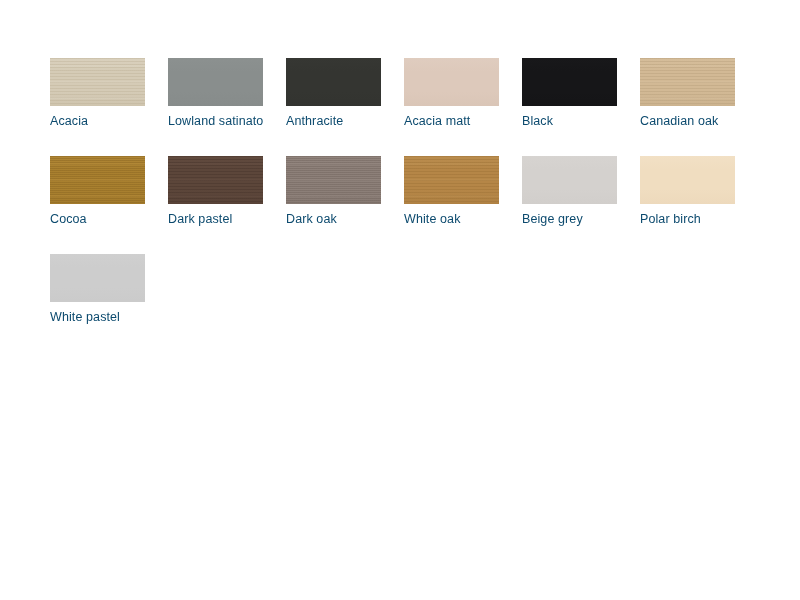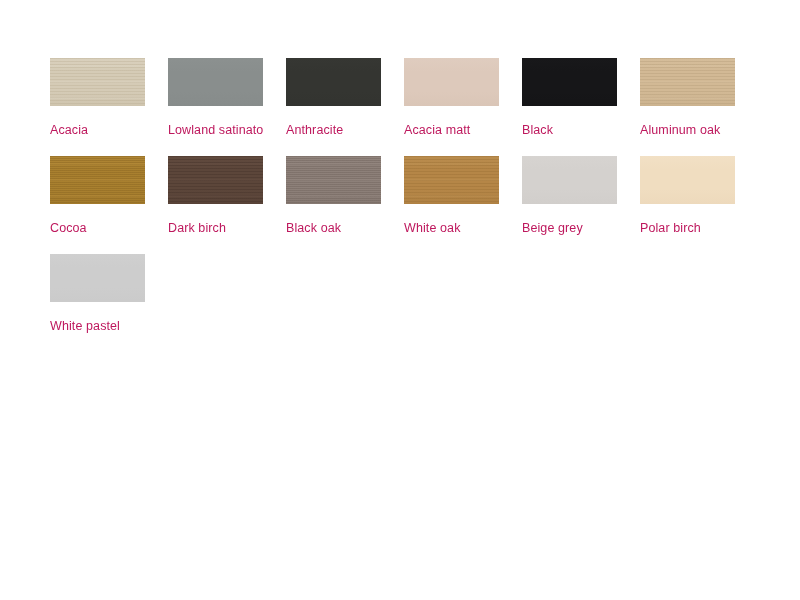--- a/index.html
+++ b/index.html
@@ -41,24 +41,24 @@
   }
 
   
   .swatch-chip .grain {
     position: absolute;
     inset: 0;
     pointer-events: none;
   }
 
   .swatch-label {
-    margin-top: 16px;
+    margin-top: 7px;
     font-size: 12.5px;
     line-height: 17px;
-    color: #be185d;
+    color: #0c4a6e;
     letter-spacing: 0.1px;
     width: 104px;
     word-break: normal;
   }
 </style>
 </head>
 <body style="background: rgb(255, 255, 255);">
 
 <div id="swatch-grid">
     <div class="swatch-cell">
@@ -92,45 +92,45 @@
         <div class="grain" style="background: linear-gradient(rgba(28, 28, 30, 0.333) 0%, transparent 28%, transparent 70%, rgba(14, 14, 16, 0.2) 100%);"></div>
       </div>
       <div class="swatch-label">Black</div>
     </div>
     <div class="swatch-cell">
       <div class="swatch-chip" style="background: rgb(210, 185, 149);">
         <div class="grain" style="background: linear-gradient(rgba(220, 198, 166, 0.333) 0%, transparent 28%, transparent 70%, rgba(180, 156, 120, 0.2) 100%);"></div>
         <div class="grain" style="opacity: 0.4; background: repeating-linear-gradient(rgb(180, 156, 120) 0px, rgb(180, 156, 120) 1px, transparent 1px, transparent 3px);"></div>
         <div class="grain" style="opacity: 0.24; background: repeating-linear-gradient(transparent 0px, transparent 7px, rgb(220, 198, 166) 7px, rgb(220, 198, 166) 9px, transparent 9px, transparent 16px);"></div>
       </div>
-      <div class="swatch-label">Aluminum oak</div>
+      <div class="swatch-label">Canadian oak</div>
     </div>
     <div class="swatch-cell">
       <div class="swatch-chip" style="background: rgb(169, 128, 47);">
         <div class="grain" style="background: linear-gradient(rgba(189, 146, 64, 0.333) 0%, transparent 28%, transparent 70%, rgba(140, 103, 34, 0.2) 100%);"></div>
         <div class="grain" style="opacity: 0.5; background: repeating-linear-gradient(rgb(140, 103, 34) 0px, rgb(140, 103, 34) 1px, transparent 1px, transparent 2px);"></div>
         <div class="grain" style="opacity: 0.3; background: repeating-linear-gradient(transparent 0px, transparent 7px, rgb(189, 146, 64) 7px, rgb(189, 146, 64) 9px, transparent 9px, transparent 16px);"></div>
       </div>
       <div class="swatch-label">Cocoa</div>
     </div>
     <div class="swatch-cell">
       <div class="swatch-chip" style="background: rgb(92, 70, 58);">
         <div class="grain" style="background: linear-gradient(rgba(107, 83, 71, 0.333) 0%, transparent 28%, transparent 70%, rgba(70, 51, 42, 0.2) 100%);"></div>
         <div class="grain" style="opacity: 0.45; background: repeating-linear-gradient(rgb(70, 51, 42) 0px, rgb(70, 51, 42) 1px, transparent 1px, transparent 3px);"></div>
         <div class="grain" style="opacity: 0.27; background: repeating-linear-gradient(transparent 0px, transparent 7px, rgb(107, 83, 71) 7px, rgb(107, 83, 71) 9px, transparent 9px, transparent 16px);"></div>
       </div>
-      <div class="swatch-label">Dark birch</div>
+      <div class="swatch-label">Dark pastel</div>
     </div>
     <div class="swatch-cell">
       <div class="swatch-chip" style="background: rgb(141, 128, 121);">
         <div class="grain" style="background: linear-gradient(rgba(154, 141, 134, 0.333) 0%, transparent 28%, transparent 70%, rgba(111, 98, 91, 0.2) 100%);"></div>
         <div class="grain" style="opacity: 0.45; background: repeating-linear-gradient(rgb(111, 98, 91) 0px, rgb(111, 98, 91) 1px, transparent 1px, transparent 2px);"></div>
         <div class="grain" style="opacity: 0.27; background: repeating-linear-gradient(transparent 0px, transparent 7px, rgb(154, 141, 134) 7px, rgb(154, 141, 134) 9px, transparent 9px, transparent 16px);"></div>
       </div>
-      <div class="swatch-label">Black oak</div>
+      <div class="swatch-label">Dark oak</div>
     </div>
     <div class="swatch-cell">
       <div class="swatch-chip" style="background: rgb(181, 134, 71);">
         <div class="grain" style="background: linear-gradient(rgba(196, 154, 93, 0.333) 0%, transparent 28%, transparent 70%, rgba(154, 111, 52, 0.2) 100%);"></div>
         <div class="grain" style="opacity: 0.4; background: repeating-linear-gradient(rgb(154, 111, 52) 0px, rgb(154, 111, 52) 1px, transparent 1px, transparent 3px);"></div>
         <div class="grain" style="opacity: 0.24; background: repeating-linear-gradient(transparent 0px, transparent 7px, rgb(196, 154, 93) 7px, rgb(196, 154, 93) 9px, transparent 9px, transparent 16px);"></div>
       </div>
       <div class="swatch-label">White oak</div>
     </div>
     <div class="swatch-cell">

